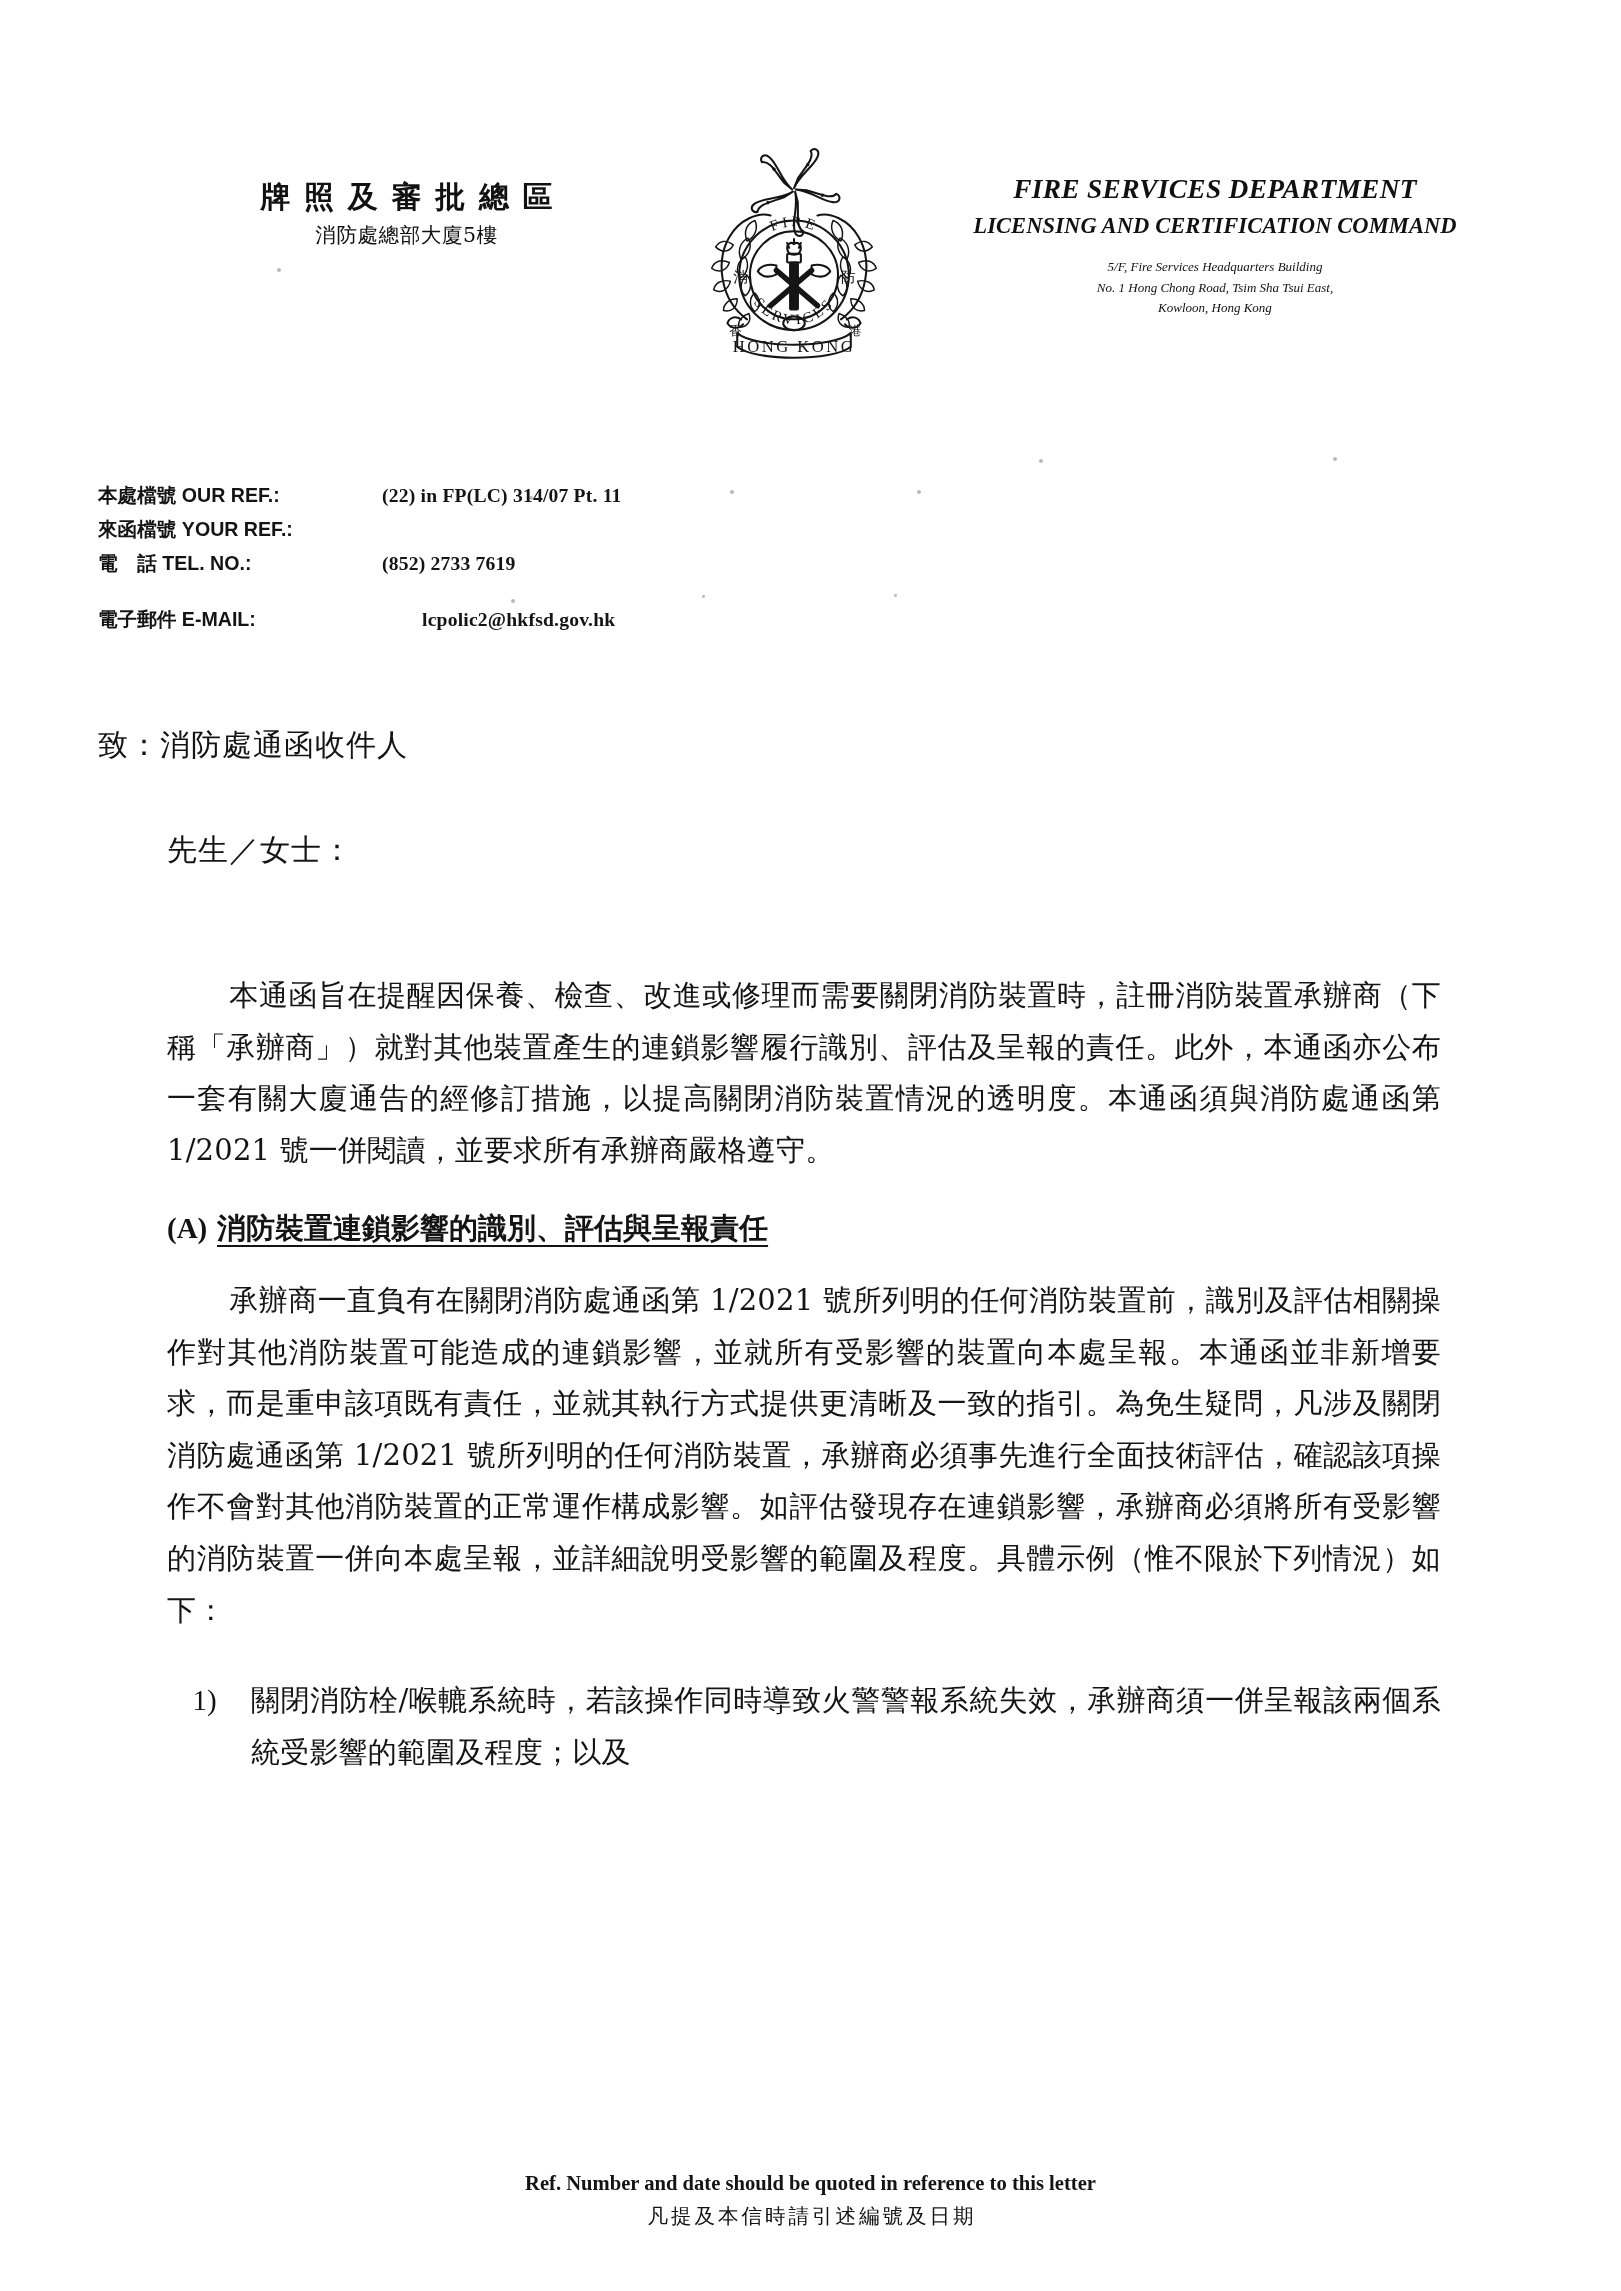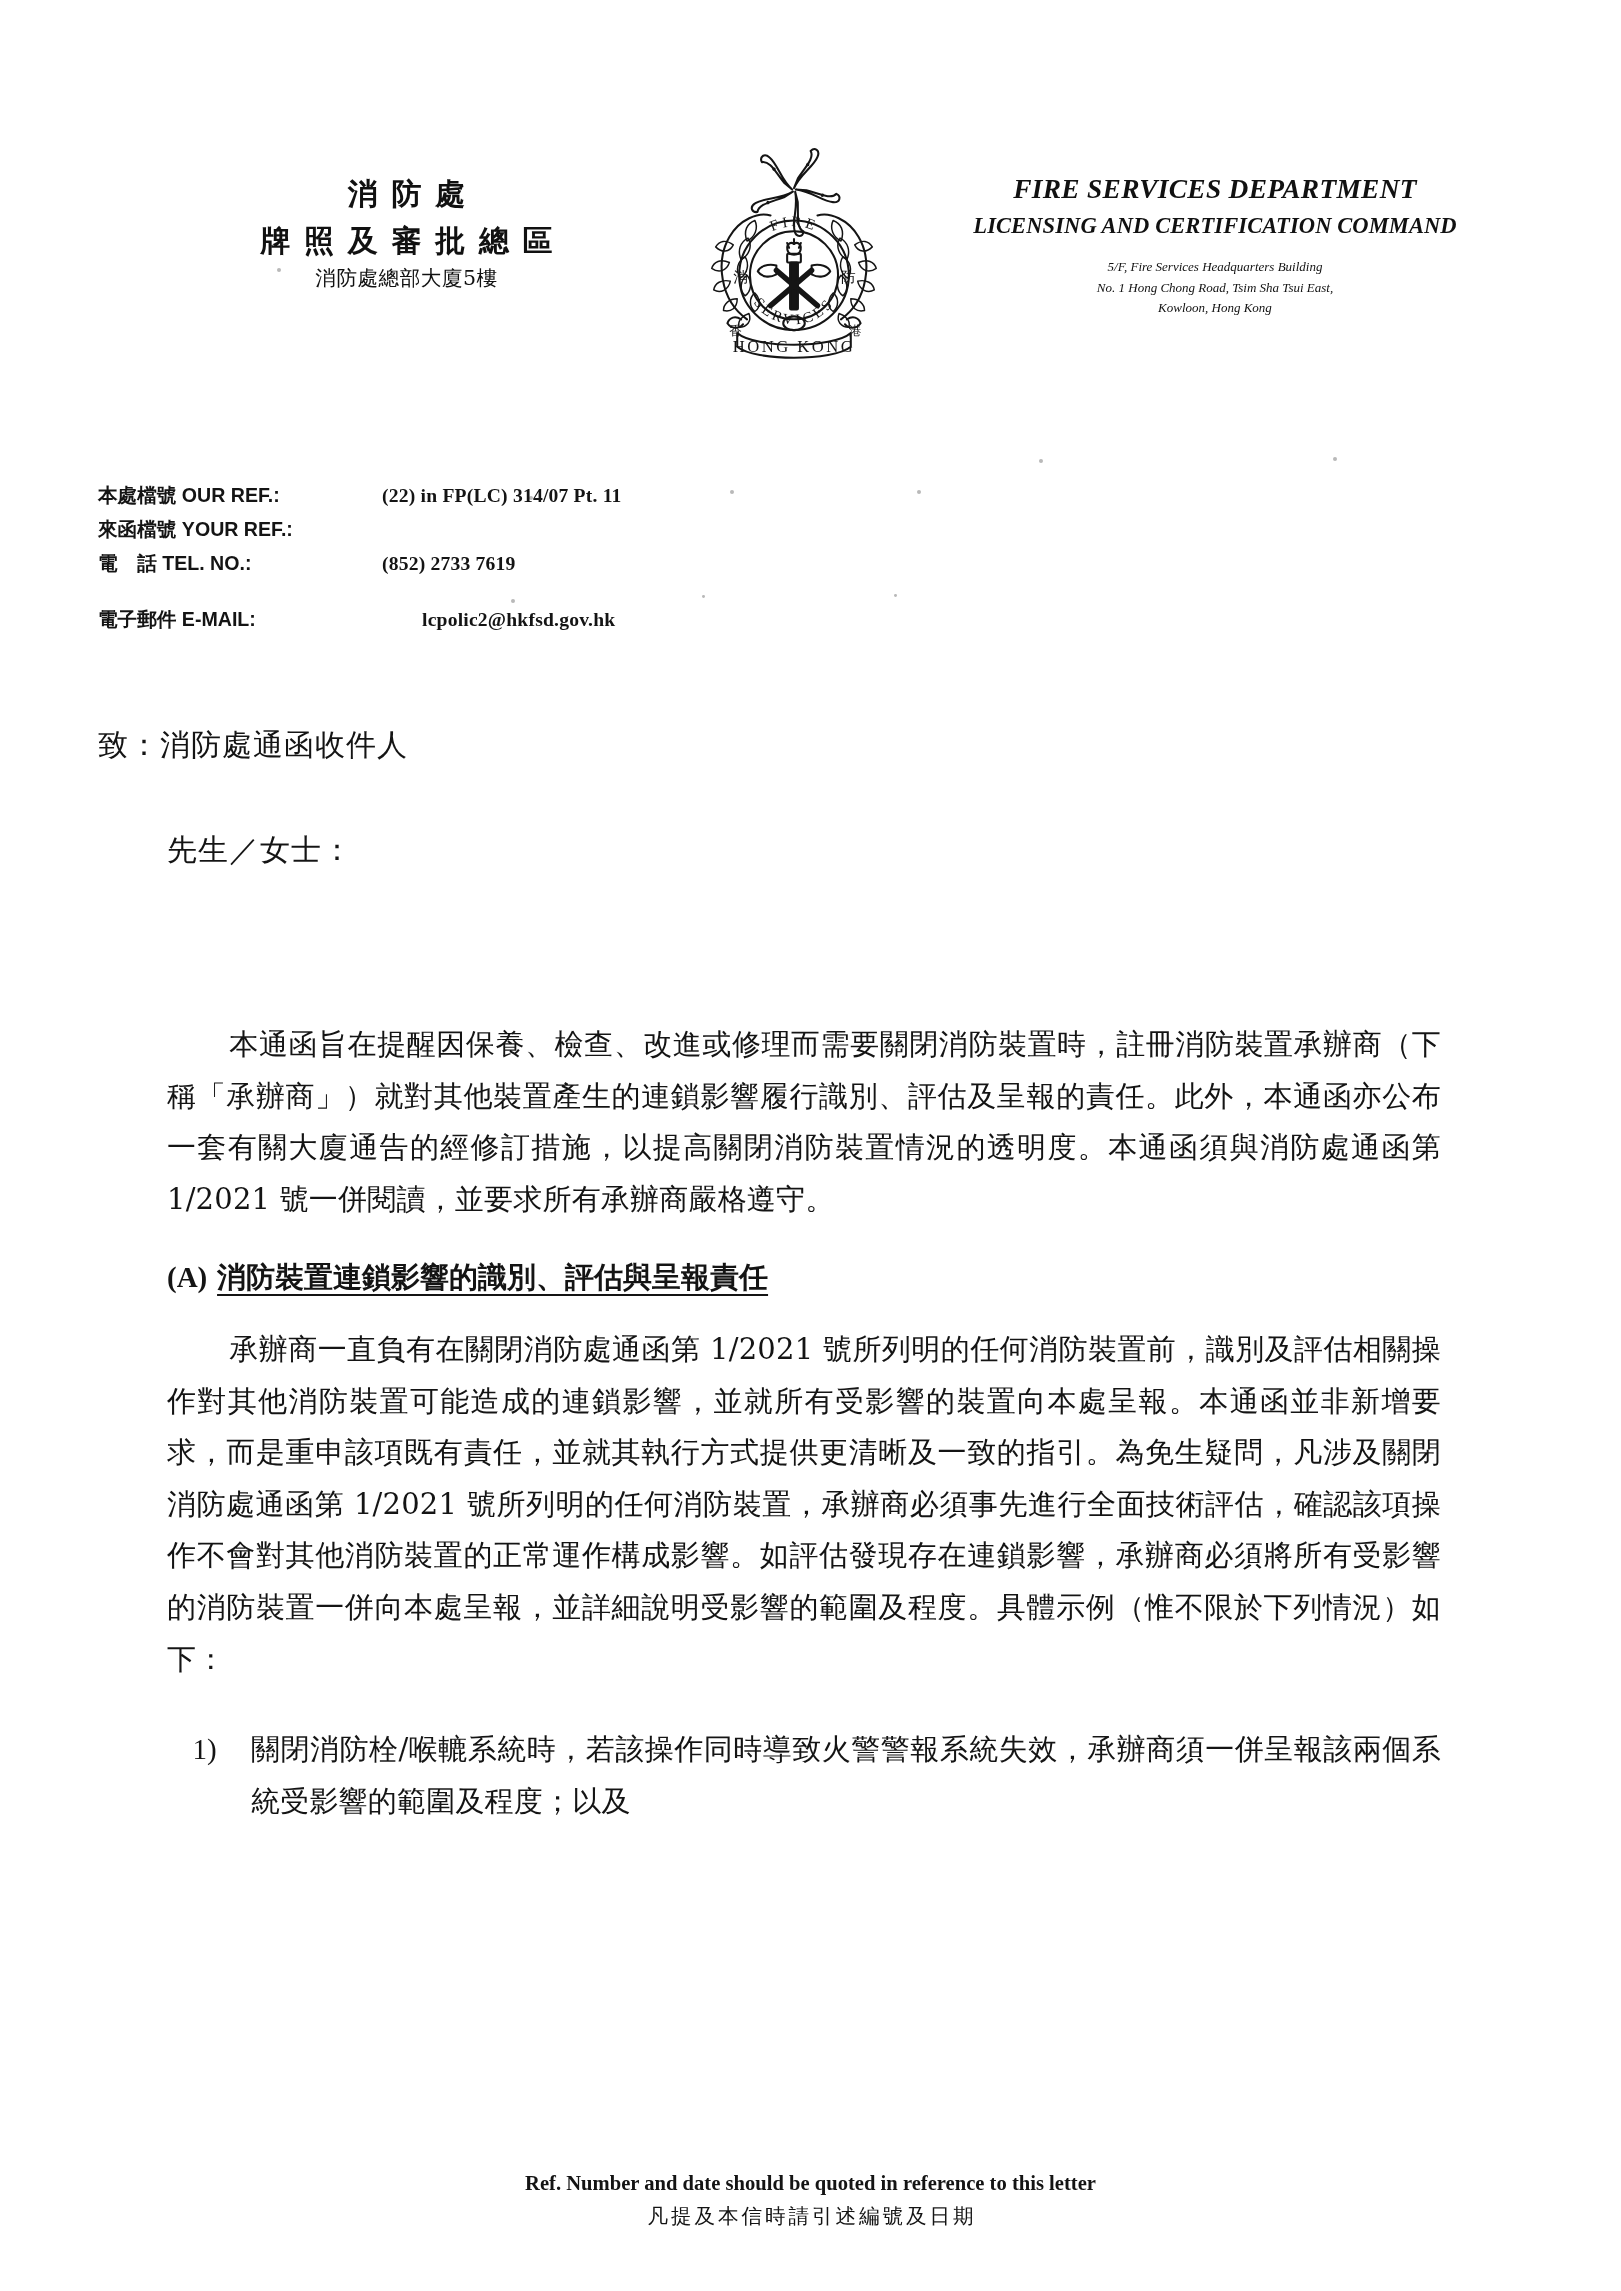--- a/index.html
+++ b/index.html
@@ -162,21 +162,21 @@
     font-weight: bold;
     line-height: 1.5;
     text-decoration: underline;
     text-underline-offset: 6.9px;
     margin-top: 5.9px;
   }
 
   .content {
     position: absolute;
     left: 167px;
-    top: 1019px;
+    top: 970px;
     width: 1274px;
   }
   .para {
     font-family: "DejaVu Serif", "Liberation Serif", serif;
     font-size: 29px;
     line-height: 1.78;
     text-align: justify;
     text-justify: inter-character;
     margin: 0 0 25.5px 0;
     letter-spacing: 0.2px;
@@ -270,21 +270,20 @@
   <div class="speck" style="left:1039px;top:459px;width:3.9px;height:3.9px;"></div>
   <div class="speck" style="left:1333px;top:457px;width:3.9px;height:3.9px;"></div>
   <div class="speck" style="left:511px;top:599px;width:3.9px;height:3.9px;"></div>
   <div class="speck" style="left:702px;top:595px;width:2.9px;height:2.9px;"></div>
   <div class="speck" style="left:894px;top:594px;width:2.9px;height:2.9px;"></div>
   <div class="speck" style="left:277px;top:268px;width:3.9px;height:3.9px;"></div>
 
   <div class="letterhead">
 
     <div class="lh-chinese">
-      <div class="lh-cn-line1">消防處</div>
       <div class="lh-cn-line2">牌照及審批總區</div>
       <div class="lh-cn-addr" style="margin-top:0;">消防處總部大廈5樓</div>
     </div>
 
     <div class="lh-emblem">
       <svg viewBox="0 0 220 240" xmlns="http://www.w3.org/2000/svg">
         <g fill="none" stroke="#151515" stroke-width="2.1" stroke-linejoin="round" stroke-linecap="round">
 
           <g transform="translate(110,44)">
             <g>

